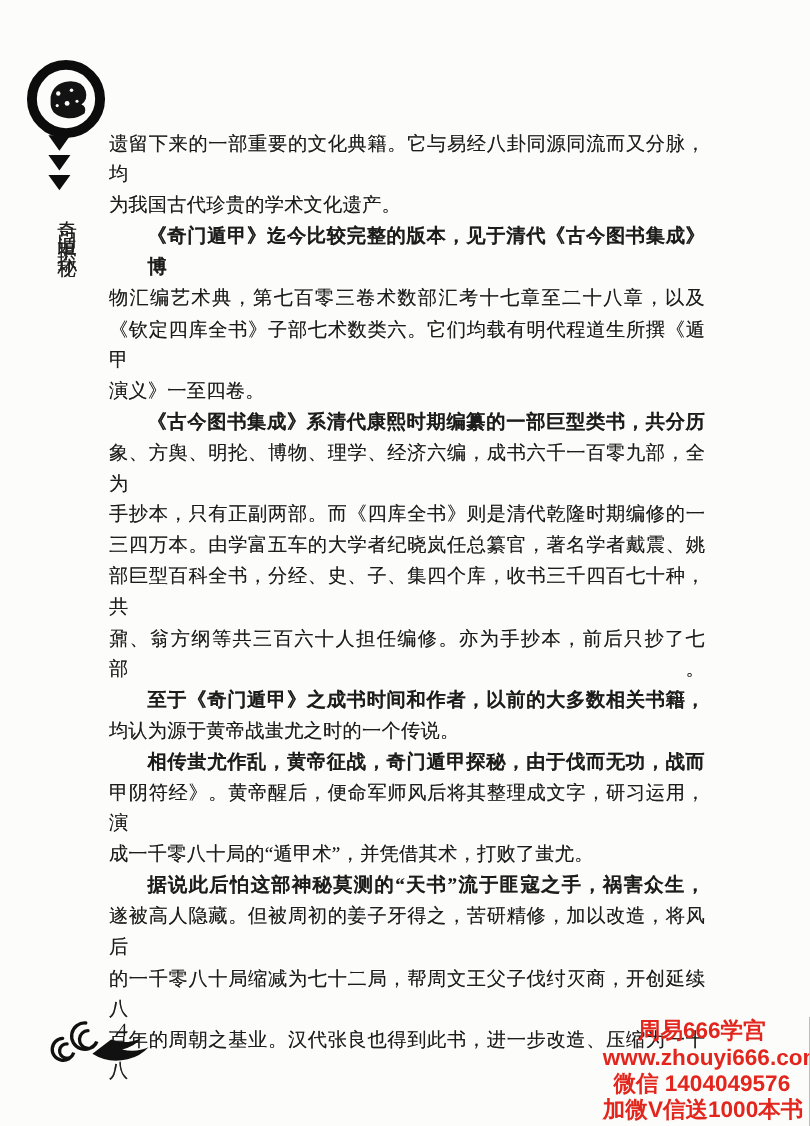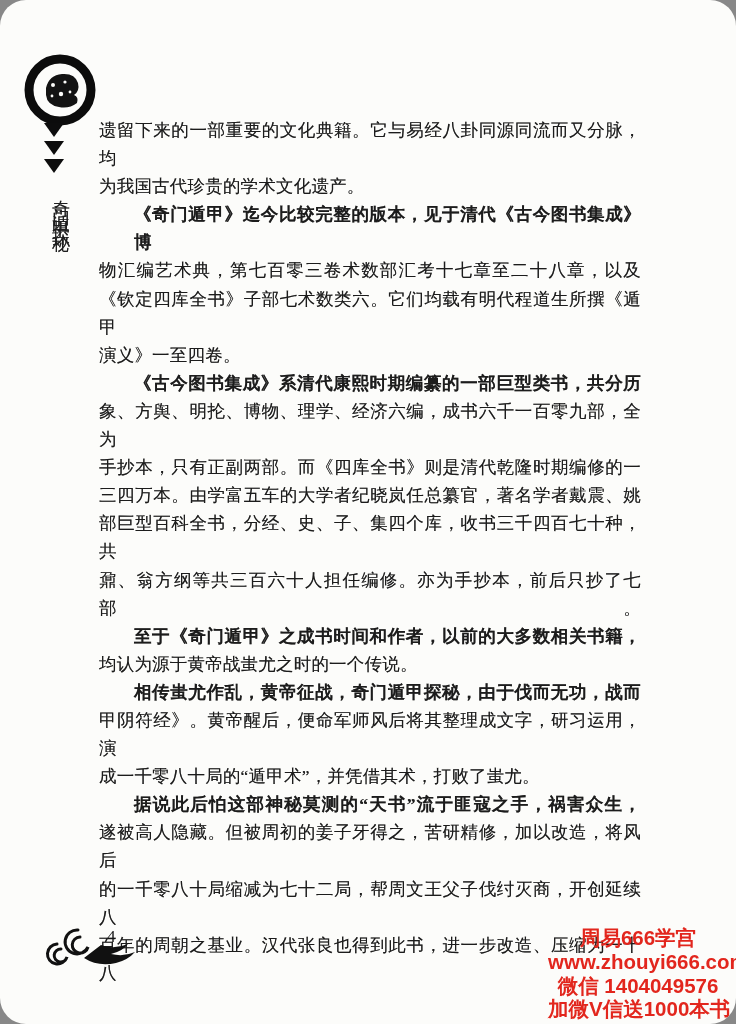--- a/index.html
+++ b/index.html
@@ -1,20 +1,19 @@
 <!DOCTYPE html>
 <html><head>
 <meta charset="utf-8">
 <style>
   html,body{margin:0;padding:0;background:#888;}
   .page{
     position:relative;width:736px;height:1024px;margin:0 auto;
     background:#fcfcfa;overflow:hidden;
     font-family:"Liberation Serif",serif;
-    border-radius:26px;
   }
   
   .seal{position:absolute;left:22px;top:52px;width:76px;height:76px;}
   .markers{position:absolute;left:44px;top:123px;display:flex;flex-direction:column;align-items:center;}
   .tri{width:0;height:0;border-left:10px solid transparent;border-right:10px solid transparent;
        border-top:14px solid #0d0d0d;margin-bottom:4px;}
   .series-title{
     position:absolute;left:49px;top:186px;
     writing-mode:vertical-rl;text-orientation:upright;
     font-size:18px;letter-spacing:7px;color:#1e1e1e;

